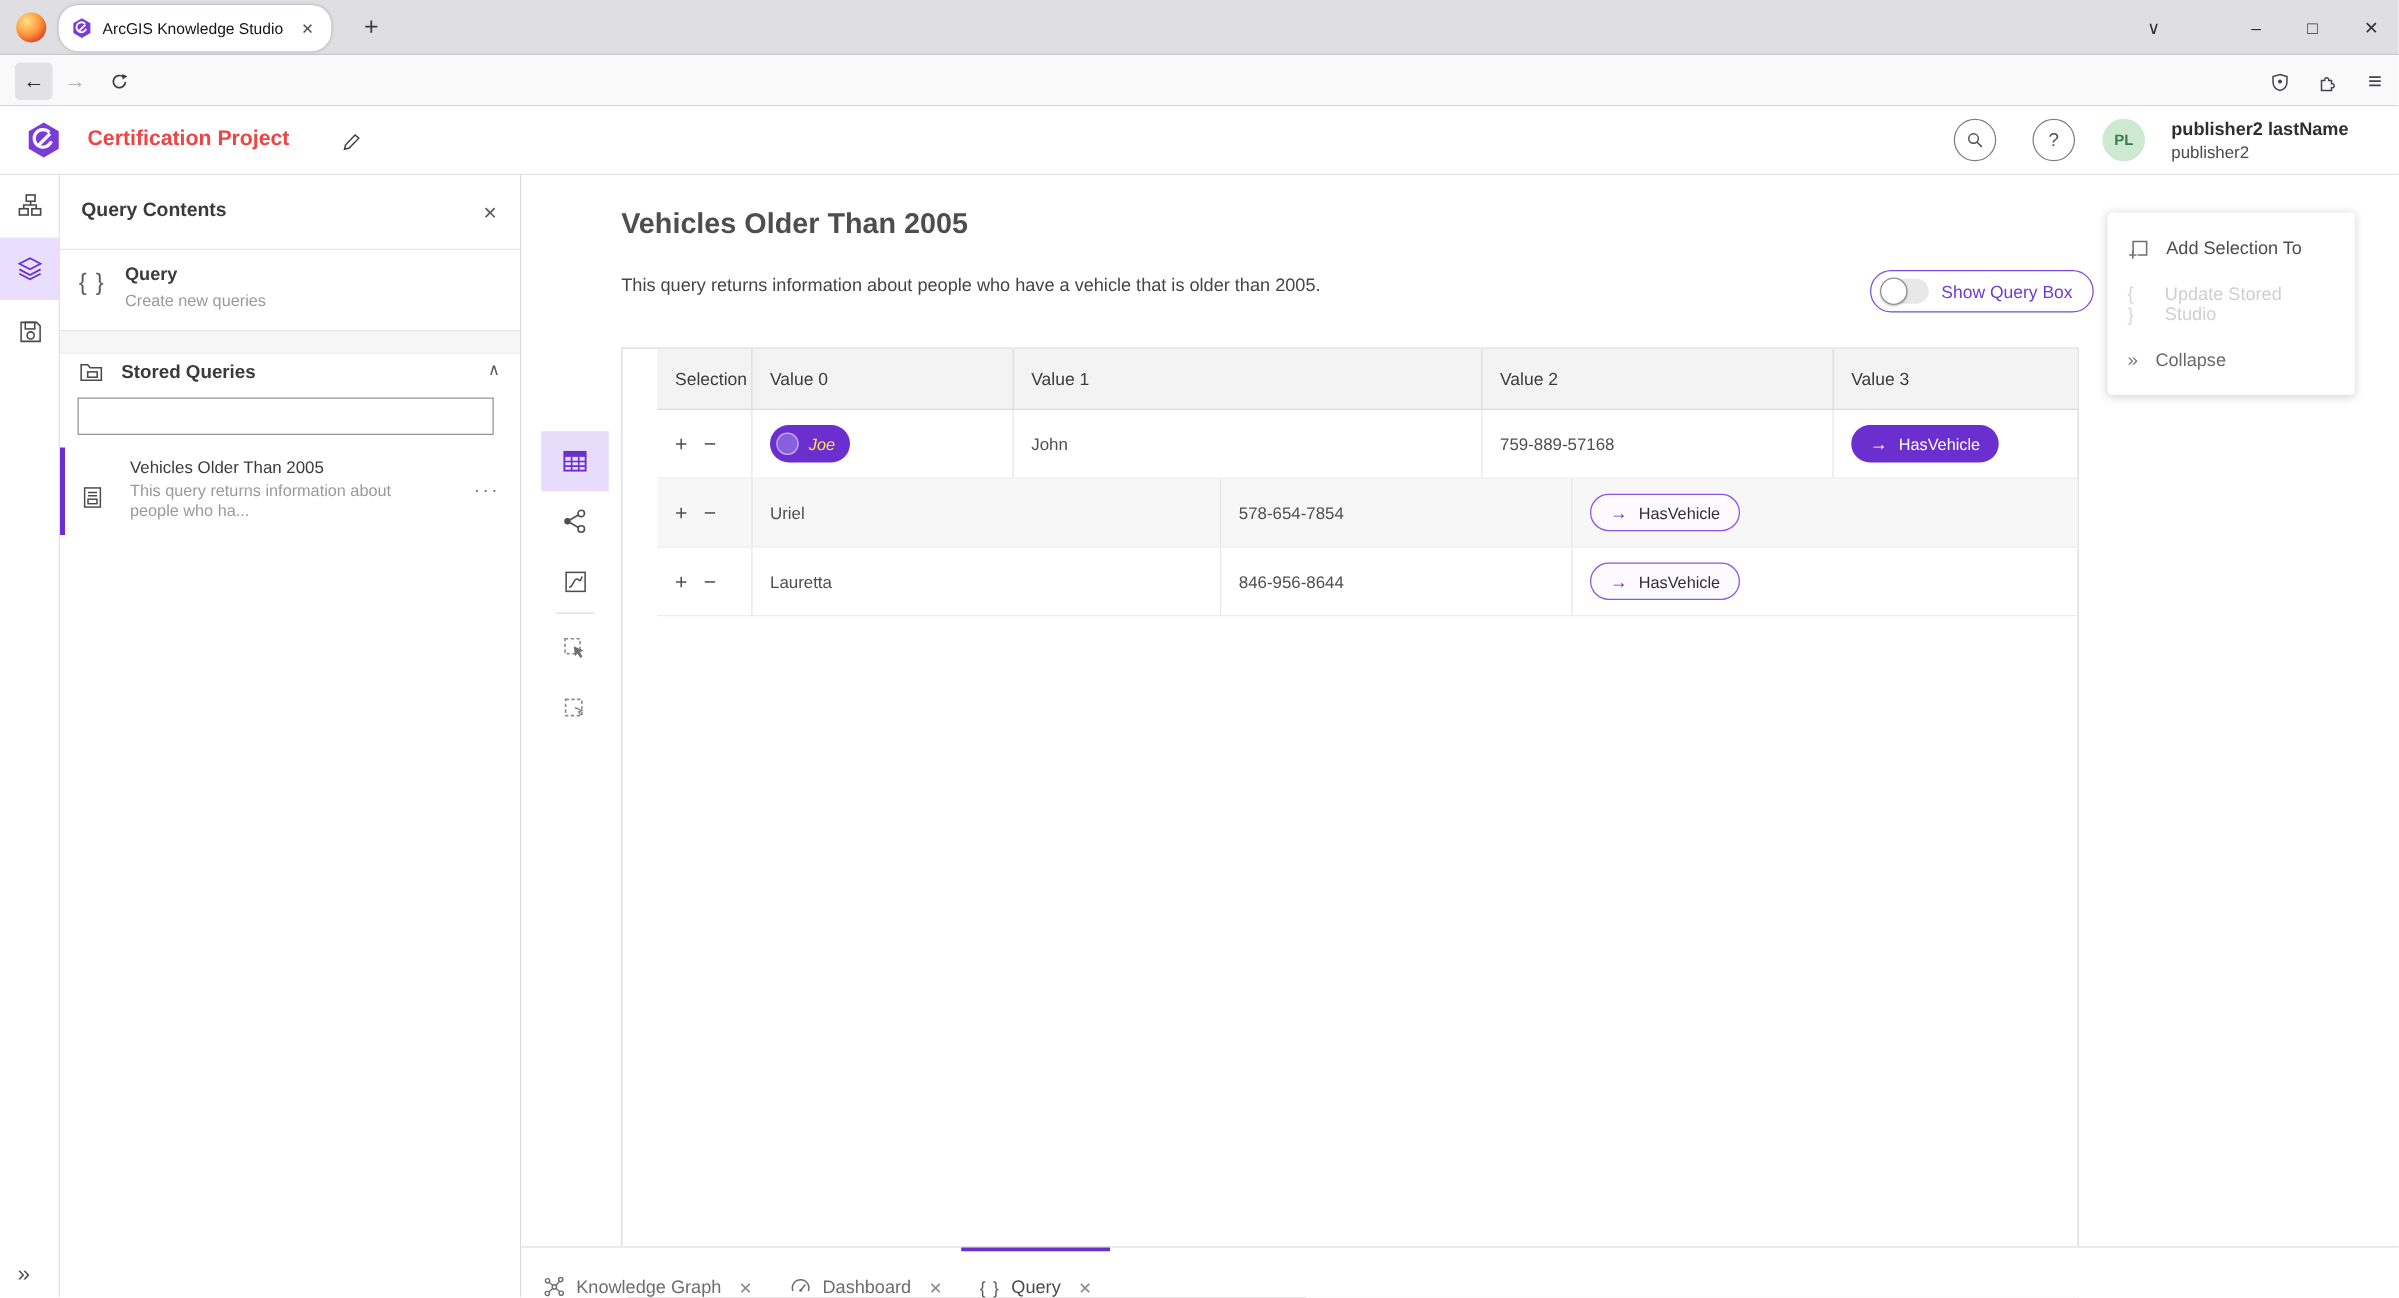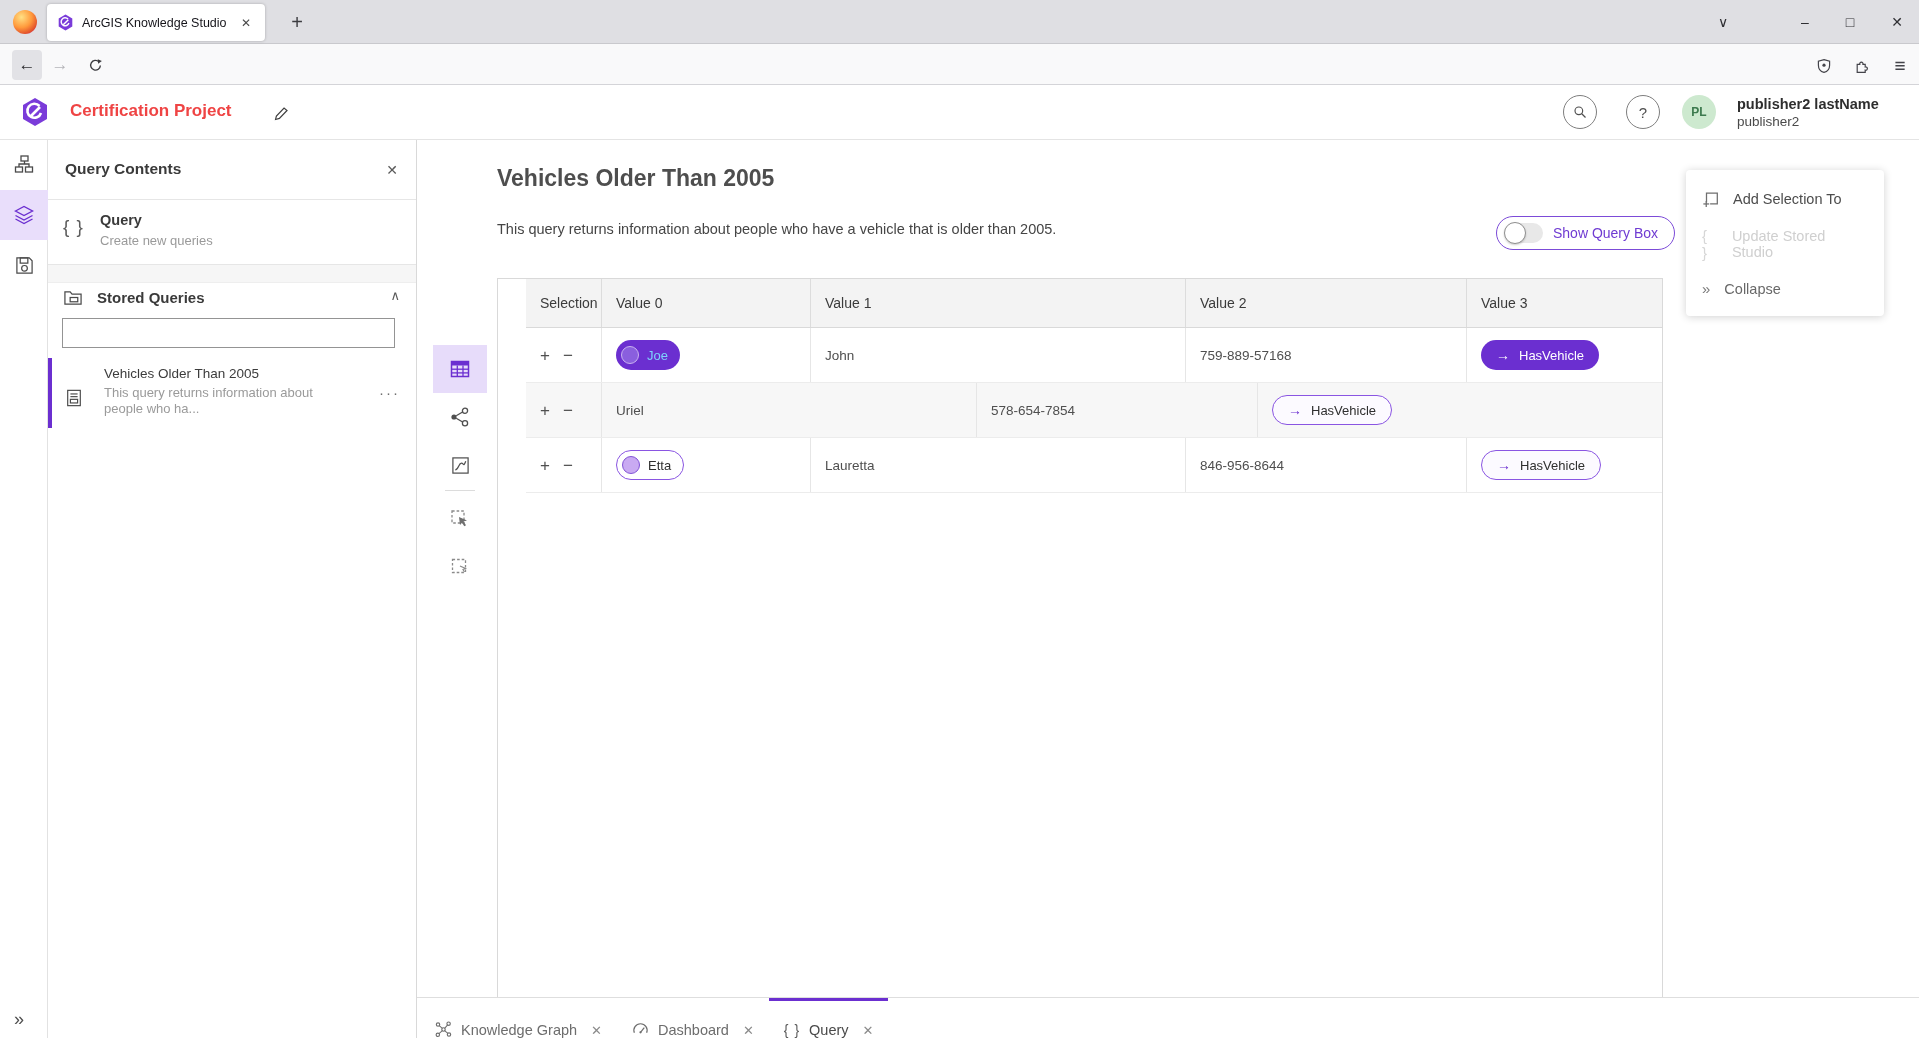--- a/index.html
+++ b/index.html
@@ -6,21 +6,21 @@
   body { margin: 0; background: #fff; }
   .screen { position: relative; width: 1919px; height: 1038px; overflow: hidden;
             font-family: "Liberation Sans", sans-serif; background: #fff; }
 
   
   .tabstrip { position: absolute; left: 0; top: 0; right: 0; height: 44px;
               background: #dfdfe3; border-bottom: 1px solid #c9c9cd; }
   .ff-icon { position: absolute; left: 13px; top: 10px; width: 24px; height: 24px; border-radius: 50%;
              background: radial-gradient(circle at 35% 30%, #ffe084, #ff9a3c 45%, #e4562c 72%, #b5007f 100%); }
   .btab { position: absolute; left: 47px; top: 4px; width: 218px; height: 37px; background: #fff;
-          border-radius: 4px; box-shadow: 0 0 3px rgba(0,0,0,.25); display: flex; align-items: center; padding: 0 10px; }
+          border-radius: 16px; box-shadow: 0 0 3px rgba(0,0,0,.25); display: flex; align-items: center; padding: 0 10px; }
   .btab-title { font-size: 12.5px; color: #15141a; flex: 1; margin-left: 8px; white-space: nowrap;
                 overflow: hidden; }
   .btab-close { color: #4a4a4a; font-size: 12px; padding: 2px 4px; }
   .newtab { position: absolute; left: 283px; top: 8px; font-size: 20px; color: #3c3c40; width: 28px; height: 28px;
             display: flex; align-items: center; justify-content: center; }
   .wc { position: absolute; top: 5px; width: 36px; height: 34px; display: flex; align-items: center;
         justify-content: center; color: #2f2f33; font-size: 14px; }
 
   .navbar { position: absolute; left: 0; top: 44px; right: 0; height: 41px; background: #f9f9fa;
             border-bottom: 1px solid #d4d4d8; }
@@ -108,21 +108,21 @@
   .t-row.alt { background: #f7f7f7; }
   .t-cell { display: flex; align-items: center; height: 100%; padding-left: 14px;
             border-right: 1px solid #e6e6e6; font-size: 13.5px; color: #4f4f4f; }
   .c0 { width: 76px; } .c1 { width: 209px; } .c2 { width: 375px; } .c3 { width: 281px; }
   .c4 { flex: 1; border-right: none !important; }
   .pm { font-size: 17px; color: #4f4f4f; line-height: 1; }
   .pm.minus { margin-left: 13px; }
   .epill { display: inline-flex; align-items: center; height: 30px; border-radius: 15px; padding: 0 12px 0 5px;
            gap: 8px; font-size: 13px; }
   .epill .dot { width: 18px; height: 18px; border-radius: 50%; }
-  .epill.filled { background: #6b2fd0; color: #7dd3fc; }
+  .epill.filled { background: #6b2fd0; color: #fde047; font-style: italic; }
   .epill.filled .dot { background: #8a5fde; border: 1.5px solid #c9b2f0; }
   .epill.outline { background: #fff; border: 1.5px solid #8a55e2; color: #2f2f2f; }
   .epill.outline .dot { background: #c9aaf2; border: 1.5px solid #8253d6; }
   .hvpill { display: inline-flex; align-items: center; height: 30px; border-radius: 15px; padding: 0 15px;
             gap: 9px; font-size: 13px; }
   .hvpill.filled { background: #6b2fd0; color: #fff; }
   .hvpill.filled .arr { color: #fff; }
   .hvpill.outline { border: 1.5px solid #8a55e2; background: #fcfaff; color: #2f2f2f; }
   .hvpill.outline .arr { color: #6b2fd0; }
   .hvpill .arr { font-size: 14px; }
@@ -406,26 +406,20 @@
               <span>HasVehicle</span>
             </span>
         </div>
       </div>
 
       <div class="t-row">
         <div class="t-cell c0">
           <span class="pm">+</span>
           <span class="pm minus">−</span>
         </div>
-        <div class="t-cell c1">
-          <span class="epill outline">
-              <span class="dot"></span>
-              <span>Etta</span>
-            </span>
-        </div>
         <div class="t-cell c2">Lauretta</div>
         <div class="t-cell c3">846-956-8644</div>
         <div class="t-cell c4">
           <span class="hvpill outline">
               <span class="arr">→</span>
               <span>HasVehicle</span>
             </span>
         </div>
       </div>
 

